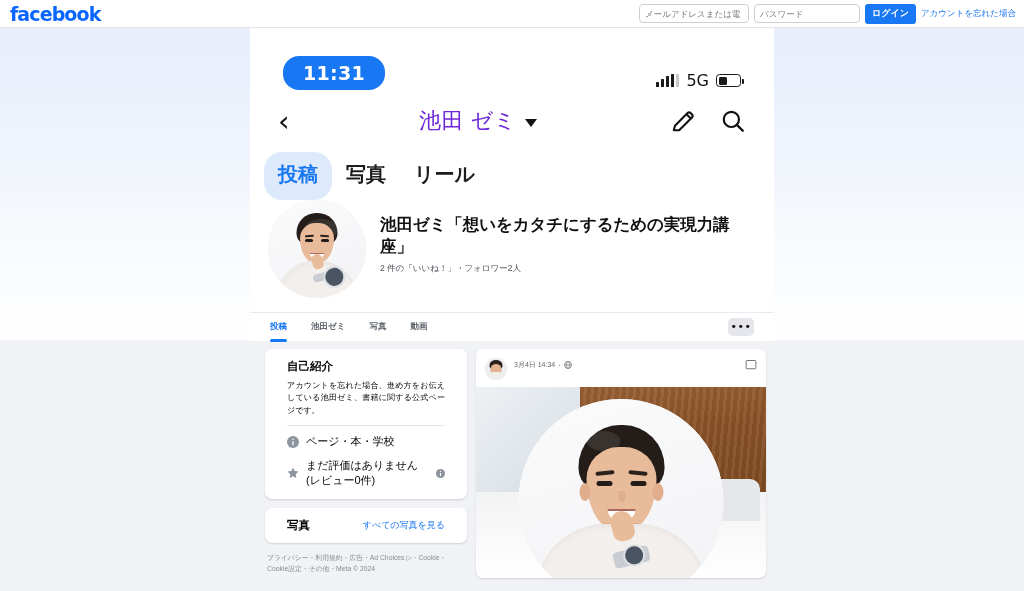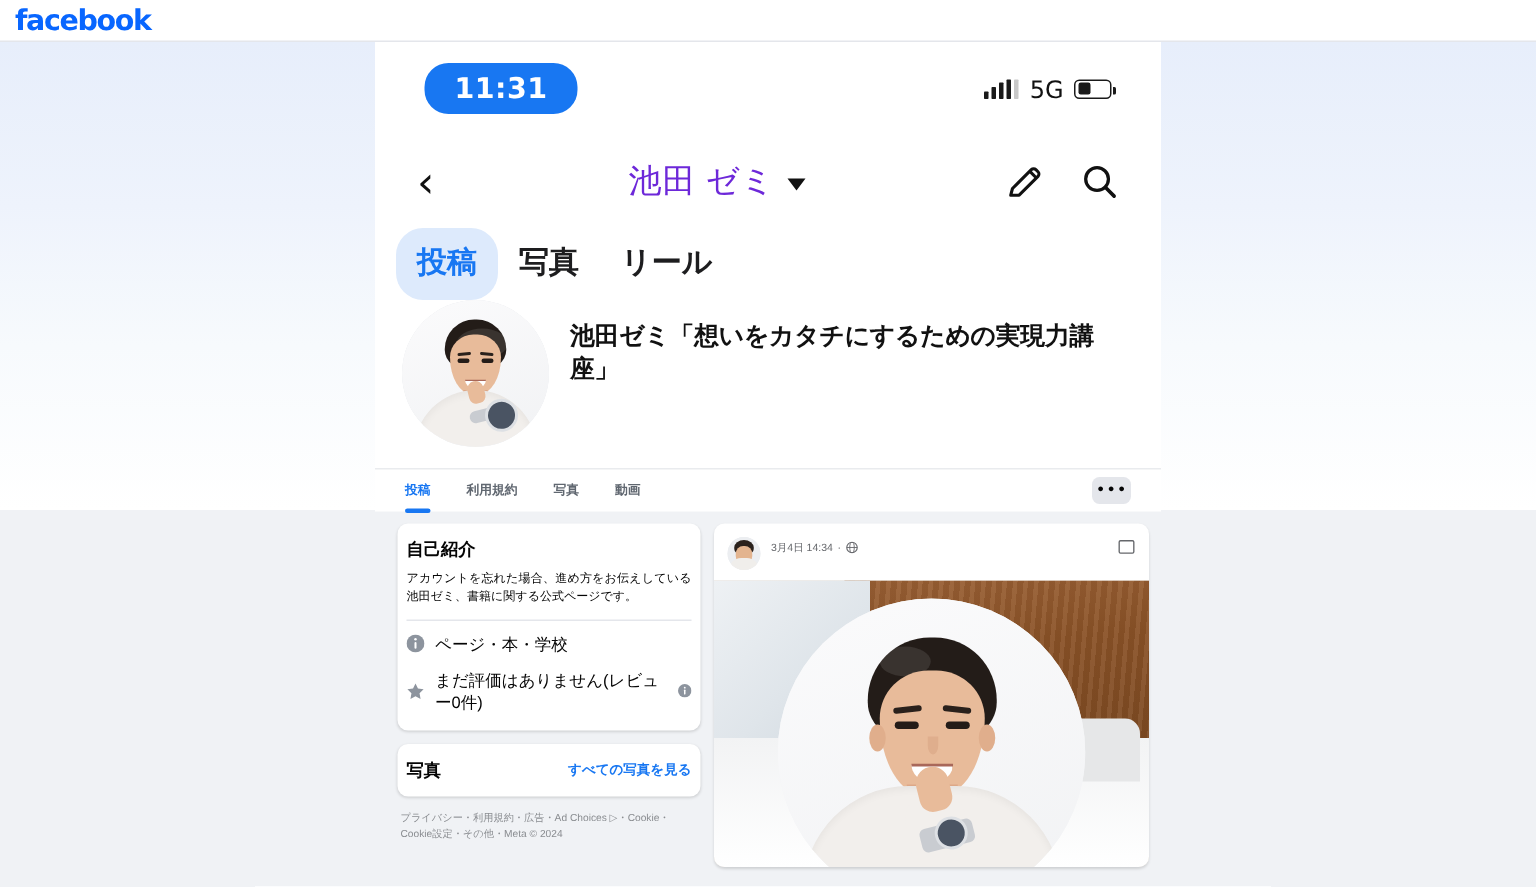--- a/index.html
+++ b/index.html
@@ -56,21 +56,21 @@
 
   
   .phone {
     position: absolute; left: 250px; top: 28px; width: 524px; height: 312px;
     background: #ffffff; z-index: 10;
   }
 
   
   .statusbar {
     position: relative; height: 62px;
-    display: flex; align-items: center; justify-content: space-between;
+    display: flex; align-items: flex-end; justify-content: space-between;
     padding: 0 33px;
   }
   .clock-pill {
     background: #1877f2; color: #ffffff;
     border-radius: 16px; padding: 6px 20px;
     font-size: 19px; font-weight: 600; letter-spacing: 0.3px;
     font-family: "DejaVu Sans", sans-serif;
   }
   .status-right { display: flex; align-items: center; gap: 7px; }
   .signal { display: flex; align-items: flex-end; gap: 1.5px; height: 13px; }
@@ -168,38 +168,38 @@
   .body-cols {
     position: absolute; left: 250px; top: 341px; width: 524px; height: 250px;
     display: flex; gap: 9px; padding: 8px 0 0 15px; z-index: 15;
   }
   .col-left  { width: 202px; flex: none; }
   .col-right { width: 290px; flex: none; }
 
   .card {
     background: #ffffff; border-radius: 7px;
     box-shadow: 0 1px 2px rgba(0,0,0,0.14);
-    padding: 10px 6px;
+    padding: 10px 22px;
   }
   .card-title { font-size: 11.5px; font-weight: 700; color: #050505; }
   .about-text {
     font-size: 8px; color: #050505; line-height: 1.55; margin-top: 6px; text-align: justify;
   }
   .divider { height: 1px; background: #e4e6eb; margin: 8px 0 8px; }
   .info-row {
     display: flex; align-items: center; gap: 7px; margin-bottom: 9px;
     font-size: 11px; color: #050505;
   }
   .info-row:last-child { margin-bottom: 1px; }
   .gicon { width: 12px; height: 12px; flex: none; }
 
   .photos-card {
     margin-top: 9px; display: flex; align-items: center; justify-content: space-between;
   }
-  .see-all { font-size: 9px; color: #1877f2; cursor: pointer; font-weight: 700; }
+  .see-all { font-size: 9px; color: #1877f2; cursor: pointer; font-weight: 400; }
 
   .footer-links {
     margin-top: 9px; font-size: 6.8px; color: #8a8d91; line-height: 1.65;
     padding: 0 2px;
   }
   .footer-links span { cursor: pointer; }
 
   
   .post-card {
     background: #ffffff; border-radius: 7px;
@@ -303,20 +303,26 @@
 </head>
 <body>
 
 <div id="root">
 
   <div class="bg-top"></div>
   <div class="bg-bottom"></div>
 
   <div class="fbbar">
     <div class="fb-logo">facebook</div>
+    <div class="fbbar-right">
+      <input class="fb-input email" type="text" placeholder="メールアドレスまたは電" style="">
+      <input class="fb-input pass" type="password" placeholder="パスワード" style="">
+      <button class="fb-login">ログイン</button>
+      <a class="fb-forgot" href="#">アカウントを忘れた場合</a>
+    </div>
   </div>
 
   <div class="phone">
 
     <div class="statusbar">
       <div class="clock-pill">11:31</div>
       <div class="status-right">
         <div class="signal">
           <i></i>
             <i></i>
@@ -367,27 +373,28 @@
           <div class="p-eye r" style="top:39px;width:8px;height:2.5px;margin-left:4px;"></div>
           <div class="p-mouth" style="top:53px;margin-left:-7px;width:14px;height:6px;border-top-width:1px;"></div>
           <div class="p-neck" style="top:60px;margin-left:-8px;width:16px;height:12px;"></div>
           <div class="p-shirt" style="width:82px;height:44px;bottom:-6px;"></div>
           <div class="p-hand" style="top:54px;margin-left:-5px;width:11px;height:15px;"></div>
           <div class="p-watch" style="top:73px;margin-left:-4px;width:17px;height:8px;"></div>
         </div>
       </div>
       <div class="profile-text">
         <div class="profile-name">池田ゼミ「想いをカタチにするための実現力講座」</div>
+        <div class="profile-meta">2 件の「いいね！」・フォロワー2人</div>
       </div>
     </div>
   </div>
 
   <div class="subnav">
     <div class="subtab active">投稿</div>
-    <div class="subtab">利用規約</div>
+    <div class="subtab">池田ゼミ</div>
     <div class="subtab">写真</div>
     <div class="subtab">動画</div>
     <div class="subnav-more">•••</div>
   </div>
 
   <div class="body-cols">
 
     <div class="col-left">
 
       <div class="card">

